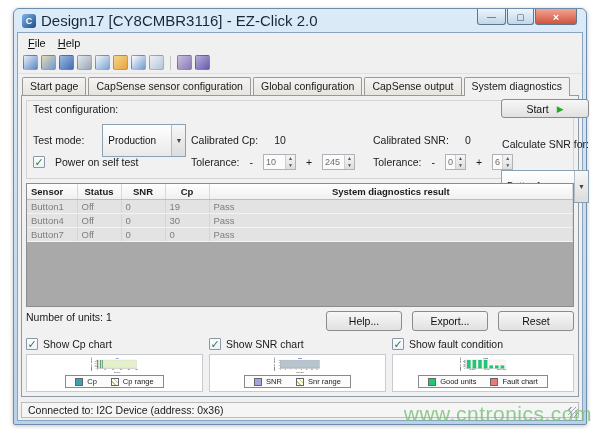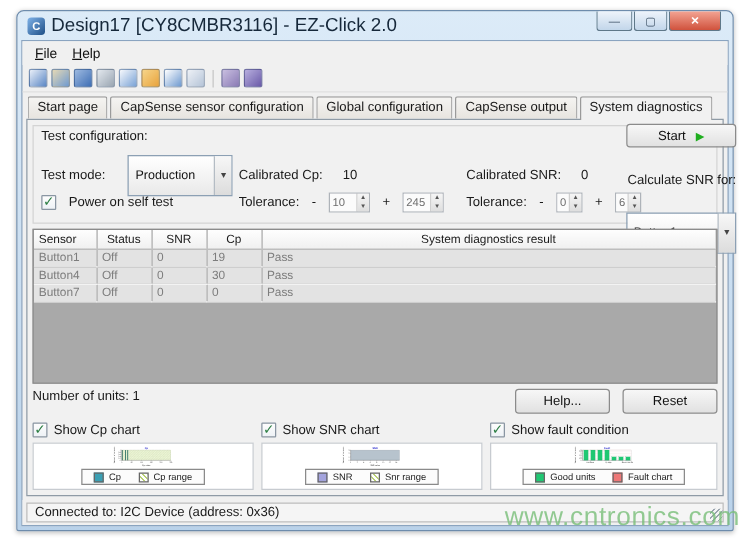--- a/index.html
+++ b/index.html
@@ -65,21 +65,21 @@
 
   .btn{border:1px solid #8b8b8b;background:linear-gradient(#f7f7f7,#e1e1e1);border-radius:3px;
     font-size:10.5px;color:#111;height:20px;padding:0 10px;font-family:inherit;display:inline-flex;
     align-items:center;justify-content:center}
   .btn-start{width:88px;gap:8px;height:19px}
   .play-icon{color:#1fae1f;font-size:9px}
 
   .sd-wrap{border:1px solid #8c8c8c;background:#a9a9a9;height:124px;overflow:hidden}
   table.sd{width:100%;border-collapse:collapse;font-size:9.5px;table-layout:fixed}
   table.sd th{background:linear-gradient(#fefefe,#f0f0f0);border-right:1px solid #dadada;
-    border-bottom:1px solid #bdbdbd;font-weight:normal;color:#1a1a1a;padding:1px 4px;height:15px;text-align:center;overflow:hidden;white-space:nowrap}
+    border-bottom:1px solid #bdbdbd;font-weight:bold;color:#1a1a1a;padding:1px 4px;height:15px;text-align:center;overflow:hidden;white-space:nowrap}
   table.sd th:first-child{text-align:left}
   table.sd th:nth-child(1){width:50px}
   table.sd th:nth-child(2){width:44px}
   table.sd th:nth-child(3){width:44px}
   table.sd th:nth-child(4){width:44px}
   table.sd td{background:#e3e3e3;color:#7d7d7d;border-right:1px solid #d4d4d4;
     border-bottom:1px solid #f3f3f3;padding:1px 4px;height:14px;overflow:hidden;white-space:nowrap}
 
   .units-row{display:flex;height:22px}
   .units-label{font-size:10.5px;color:#1a1a1a}
@@ -262,20 +262,21 @@
                   <td>Pass</td>
                 </tr>
               </tbody>
           </table>
         </div>
 
         <div class="units-row">
           <span class="units-label">Number of units: 1</span>
           <span class="units-btns">
             <button class="btn">Help...</button>
+            <button class="btn">Export...</button>
             <button class="btn">Reset</button>
           </span>
         </div>
 
         <div class="charts-row">
           <div class="chart-col c1">
             <div class="toggle">
               <span class="checkbox">
                   <span class="check">✓</span>
                 </span>

